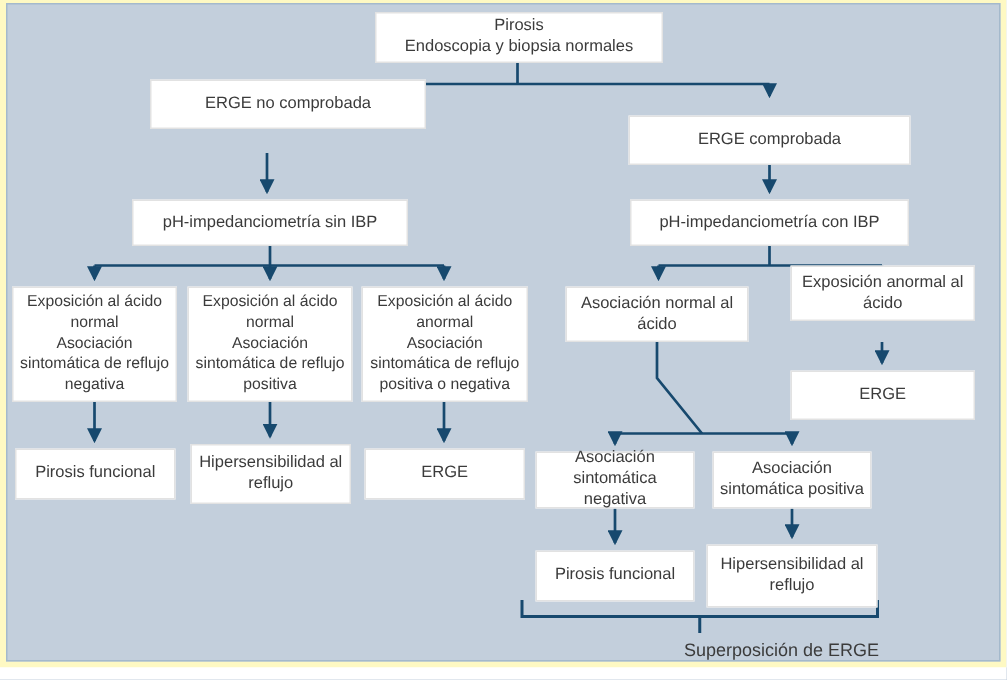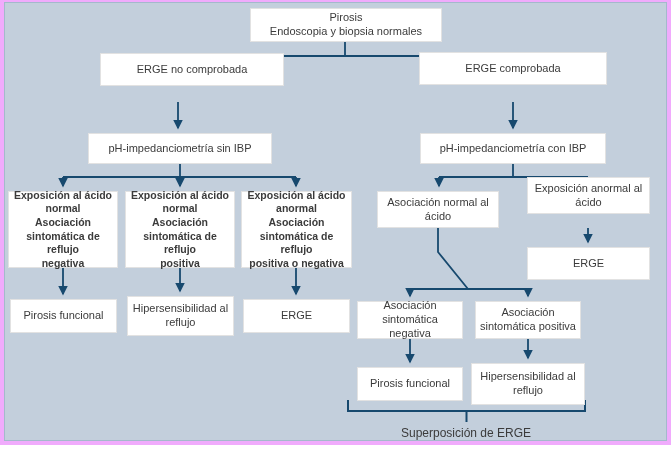--- a/index.html
+++ b/index.html
@@ -1,19 +1,19 @@
 <!DOCTYPE html>
 <html><head>
 <meta charset="utf-8">
 <style>
   html,body{margin:0;padding:0;background:#ffffff;}
   #stage{
     position:relative;
     width:671px;height:445px;
-    background:#f0abfc;
+    background:#fef9c3;
     font-family:"Liberation Sans", sans-serif;
     overflow:hidden;
   }
   #panel{
     position:absolute;
     left:4px;top:2px;width:661px;height:437px;
     background:#c3cfdc;
     border:1px solid #a4b9cc;
   }
   #connectors{
@@ -24,25 +24,25 @@
     position:absolute;
     background:#ffffff;
     border:1px solid #e2e2e2;
     display:flex;align-items:center;justify-content:center;
     text-align:center;
     color:#3b3b3b;
     font-size:11px;line-height:1.25;
     box-sizing:border-box;
     padding:1px 2px;
   }
-  .node.small{font-size:10.5px;line-height:1.3;font-weight:bold;}
+  .node.small{font-size:10.5px;line-height:1.3;}
   .node span{white-space:pre-line;}
   .caption{
     position:absolute;
-    text-align:center;
+    text-align:right;
     color:#3b3b3b;
     font-size:12px;
   }
 </style>
 </head>
 <body>
 
 <div id="stage">
   <div id="panel"></div>
 
@@ -94,21 +94,21 @@
 
   <div class="node" style="left:250px;top:8px;width:192px;height:34px;">
     <span>Pirosis
 Endoscopia y biopsia normales</span>
   </div>
 
   <div class="node" style="left:88px;top:53px;width:184px;height:33px;margin-left:12px;">
     <span>ERGE no comprobada</span>
   </div>
 
-  <div class="node" style="left:419px;top:52px;width:188px;height:33px;text-align:center;">
+  <div class="node" style="left:419px;top:77px;width:188px;height:33px;text-align:center;">
     <span>ERGE comprobada</span>
   </div>
 
   <div class="node" style="left:420px;top:133px;width:186px;height:31px;">
     <span>pH-impedanciometría con IBP</span>
   </div>
 
   <div class="node" style="left:88px;top:133px;width:184px;height:31px;">
     <span>pH-impedanciometría sin IBP</span>
   </div>

